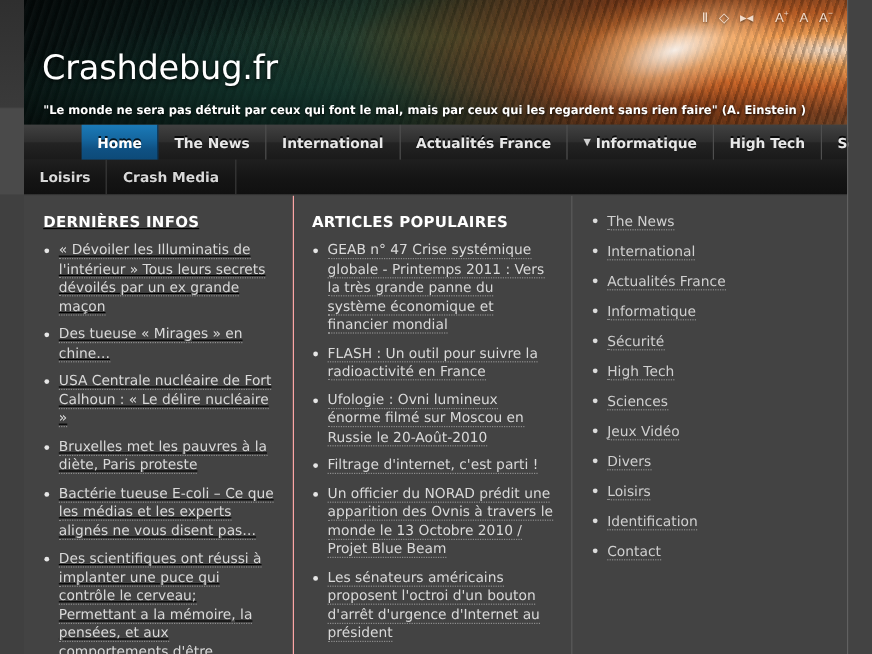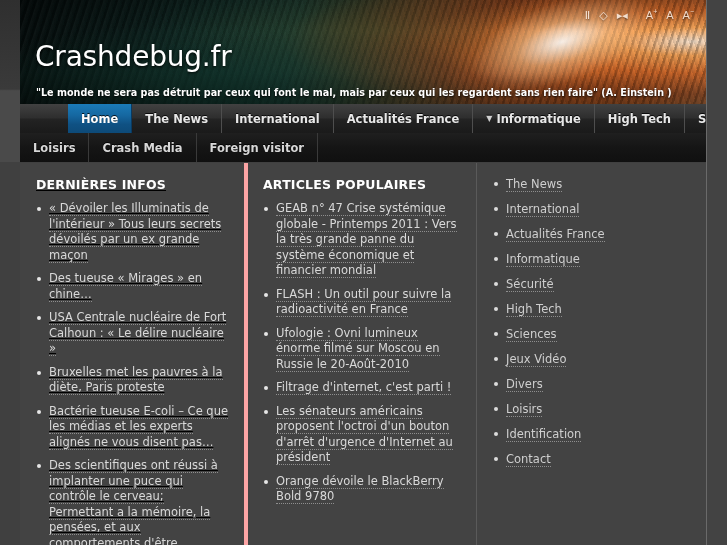--- a/index.html
+++ b/index.html
@@ -133,21 +133,21 @@
 
   
   #main {
     position: absolute; left: 20px; top: 163px; width: 686px; height: 382px;
     background: #434343;
     display: flex;
     overflow: hidden;
   }
   .col { height: 100%; position: relative; }
   .col.left   { width: 224px; padding: 14px 14px 0 16px; text-decoration: underline; }
-  .col.mid    { width: 232px; padding: 14px 14px 0 15px; border-left: 4px solid #fca5a5; }
+  .col.mid    { width: 232px; padding: 14px 14px 0 15px; border-left: 1px solid #fca5a5; }
   .col.right  { width: 229px; padding: 14px 10px 0 16px; border-left: 1px solid #5a5a5a; }
 
   .col-title {
     font-size: 12.5px; font-weight: bold; color: #ffffff;
     letter-spacing: .2px; margin-bottom: 9px;
     font-family: "DejaVu Sans", sans-serif;
   }
 
   ul.linklist { list-style: none; }
   ul.linklist li {
@@ -230,23 +230,20 @@
           <span>Sciences</span>
         </div>
         <div class="nav-item"></div>
       </div>
     <div class="nav-row row2" id="nav-row-2">
         <div class="nav-item">
           <span>Loisirs</span>
         </div>
         <div class="nav-item">
           <span>Crash Media</span>
-        </div>
-        <div class="nav-item">
-          <span>Foreign visitor</span>
         </div>
         <div class="nav-item nav-filler"></div>
       </div>
   </div>
 
   <div id="main">
 
     <div class="col left">
       <div class="col-title">DERNIÈRES INFOS</div>
       <ul class="linklist" id="list-latest">
@@ -259,20 +256,21 @@
         </ul>
     </div>
 
     <div class="col mid">
       <div class="col-title">ARTICLES POPULAIRES</div>
       <ul class="linklist" id="list-popular">
           <li><a>GEAB n° 47 Crise systémique globale - Printemps 2011 : Vers la très grande panne du système économique et financier mondial</a></li>
           <li><a>FLASH : Un outil pour suivre la radioactivité en France</a></li>
           <li><a>Ufologie : Ovni lumineux énorme filmé sur Moscou en Russie le 20-Août-2010</a></li>
           <li><a>Filtrage d'internet, c'est parti !</a></li>
+          <li><a>Un officier du NORAD prédit une apparition des Ovnis à travers le monde le 13 Octobre 2010 / Projet Blue Beam</a></li>
           <li><a>Les sénateurs américains proposent l'octroi d'un bouton d'arrêt d'urgence d'Internet au président</a></li>
           <li><a>Orange dévoile le BlackBerry Bold 9780</a></li>
         </ul>
     </div>
 
     <div class="col right">
       <ul class="linklist sidenav" id="list-categories">
           <li><a>The News</a></li>
           <li><a>International</a></li>
           <li><a>Actualités France</a></li>

